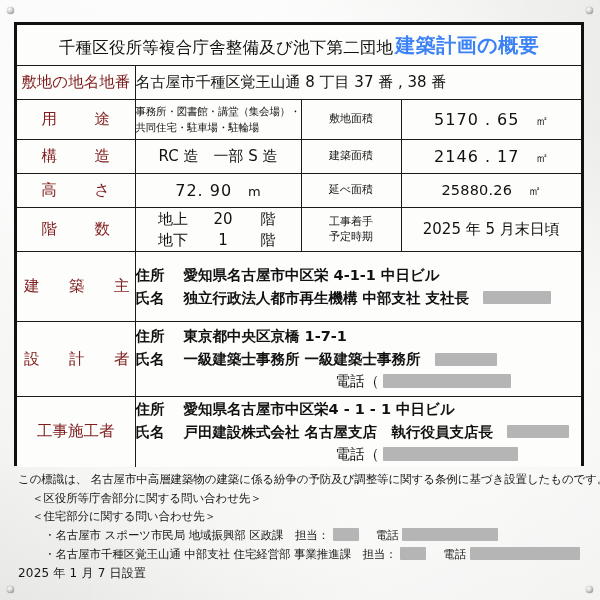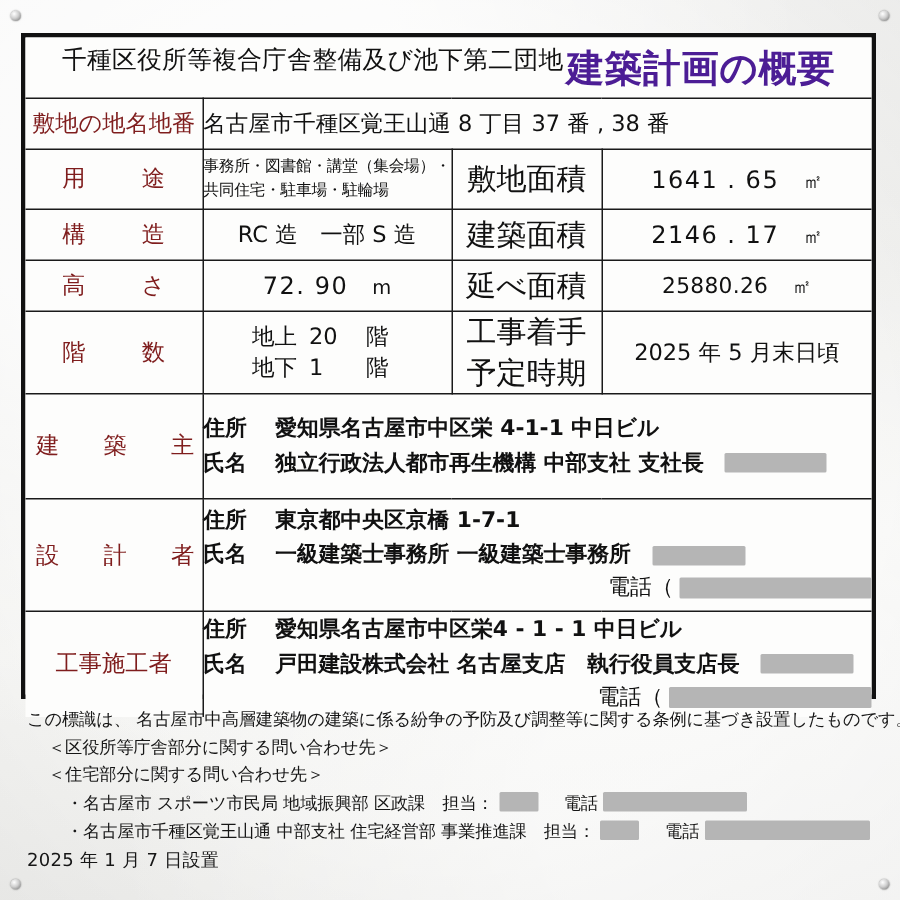--- a/index.html
+++ b/index.html
@@ -72,53 +72,53 @@
   
   table.grid tr:first-child td { border-top: none; }
   table.grid tr:last-child  td { border-bottom: none; }
   table.grid td:first-child  { border-left: none; }
   table.grid td:last-child   { border-right: none; }
 
   
   .title-row td { height: 40px; }
   .title-cell {
     display: flex;
-    align-items: flex-start;
+    align-items: flex-end;
     justify-content: center;
     gap: 2px;
     padding: 0 10px;
     white-space: nowrap;
   }
   .title-sub {
     font-size: 16.5px;
     letter-spacing: .2px;
     color: #111;
   }
   .title-main {
-    font-size: 25px;
+    font-size: 20px;
     font-weight: 700;
     letter-spacing: .5px;
-    color: #4c1d95;
+    color: #3b82f6;
   }
 
   
   .lbl {
     text-align: center;
     font-size: 15.5px;
     color: #7f1d1d;
     letter-spacing: 0;
     white-space: nowrap;
   }
   .lbl.sp3 { letter-spacing: 11px; text-indent: 11px; }
   .lbl.sp2 { letter-spacing: 7px;  text-indent: 7px;  }
   .lbl.tight { letter-spacing: 0; }
 
   .lbl-mid {
     text-align: center;
-    font-size: 20px;
+    font-size: 11px;
     color: #111;
     white-space: nowrap;
     line-height: 1.35;
   }
 
   
   .val {
     font-size: 15px;
     color: #111;
     padding: 0 12px;
@@ -141,23 +141,23 @@
   .floors {
     display: flex;
     flex-direction: column;
     align-items: center;
     gap: 2px;
     font-size: 15px;
   }
   .floors .fr {
     display: grid;
     grid-template-columns: 34px 34px 24px;
-    column-gap: 4px;
+    column-gap: 16px;
     align-items: baseline;
-    text-align: left;
+    text-align: center;
   }
 
   
   .party {
     padding: 6px 10px 6px 34px;
     font-size: 14.5px;
     line-height: 1.55;
     color: #111;
   }
   .party .pline {
@@ -165,21 +165,21 @@
     align-items: center;
     gap: 14px;
     white-space: nowrap;
     font-weight: bold;
   }
   .party .ptag { width: 34px; flex: 0 0 34px; }
   .party .tel-line {
     display: flex;
     align-items: center;
     gap: 4px;
-    justify-content: flex-end;
+    justify-content: flex-start;
     padding-left: 200px;
     white-space: nowrap;
   }
 
   
   .redact {
     display: inline-block;
     background: #b5b5b5;
     height: 13px;
     vertical-align: -2px;
@@ -254,21 +254,21 @@
 
       <tr style="height:40px">
         <td class="lbl sp3">用　途</td>
         <td class="val small">
           <div>事務所・図書館・講堂（集会場）・</div>
           <div>共同住宅・駐車場・駐輪場</div>
         </td>
         <td class="lbl-mid">敷地面積</td>
         <td class="val right">
           <div class="num-line">
-            <span class="num">1641 . 65</span>
+            <span class="num">5170 . 65</span>
             <span class="unit">㎡</span>
           </div>
         </td>
       </tr>
 
       <tr style="height:34px">
         <td class="lbl sp3">構　造</td>
         <td class="val center">RC 造　一部 S 造</td>
         <td class="lbl-mid">建築面積</td>
         <td class="val right">

